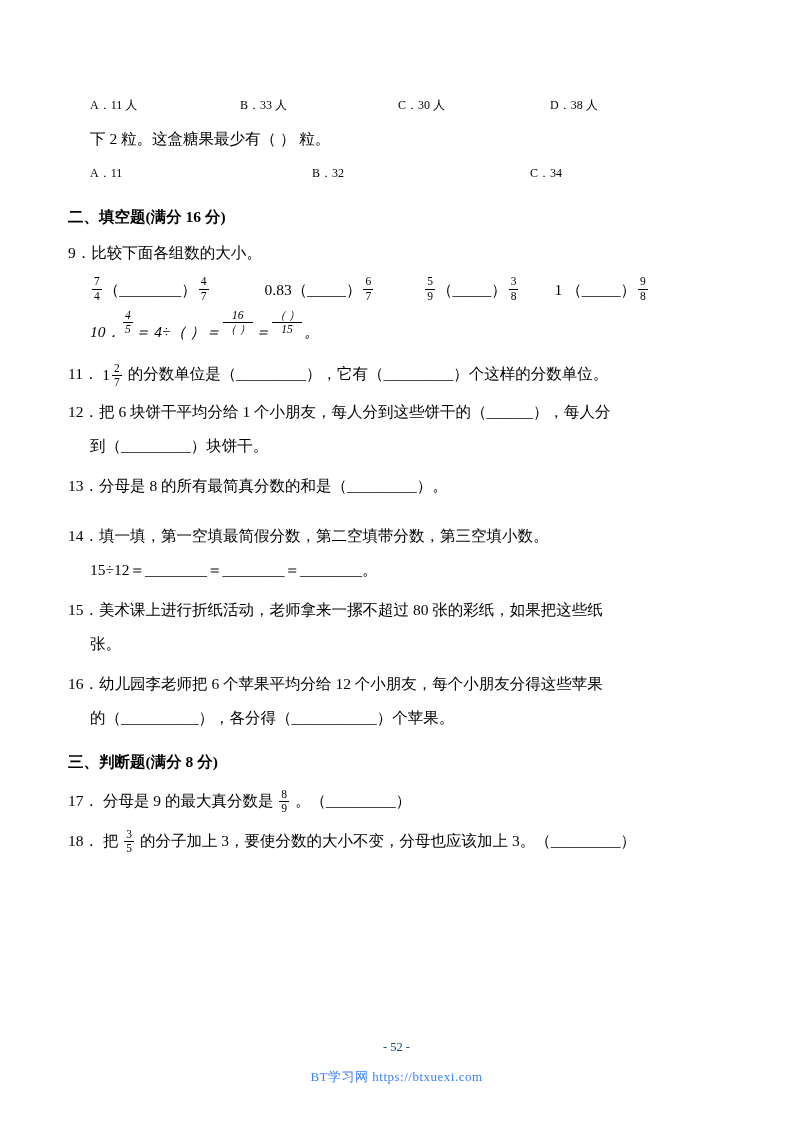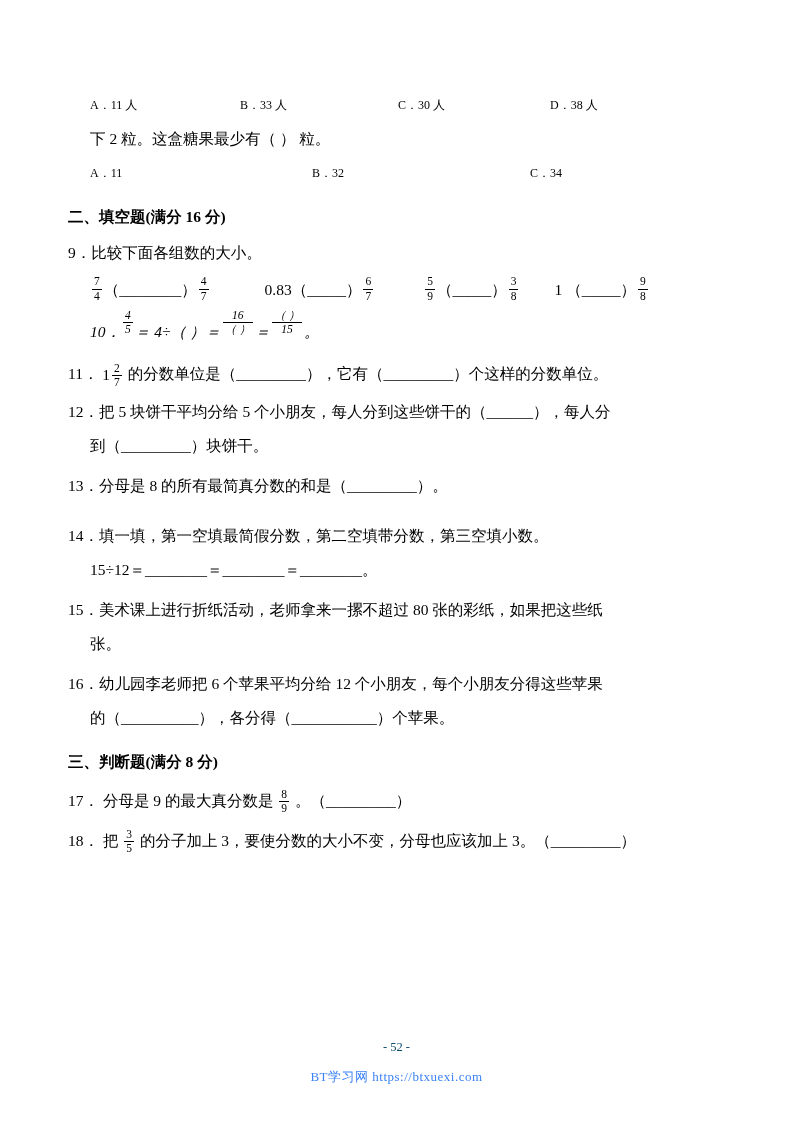--- a/index.html
+++ b/index.html
@@ -213,21 +213,21 @@
       <span>11．</span>
       <span class="mixed">
         <span class="whole">1</span><span class="frac">
           <span class="num">2</span>
           <span class="den">7</span>
         </span>
       </span>
       <span>的分数单位是（_________），它有（_________）个这样的分数单位。</span>
     </div>
 
-    <div class="q-line">12．把 5 块饼干平均分给 5 个小朋友，每人分到这些饼干的（______），每人分</div>
+    <div class="q-line">12．把 6 块饼干平均分给 1 个小朋友，每人分到这些饼干的（______），每人分</div>
     <div class="q-line indent">到（_________）块饼干。</div>
 
     <div class="q-line" style="margin-top:6px">13．分母是 8 的所有最简真分数的和是（_________）。</div>
 
     <div class="q-line" style="margin-top:16px">14．填一填，第一空填最简假分数，第二空填带分数，第三空填小数。</div>
     <div class="q-line indent">15÷12＝________＝________＝________。</div>
 
     <div class="q-line" style="margin-top:6px">15．美术课上进行折纸活动，老师拿来一摞不超过 80 张的彩纸，如果把这些纸</div>
     <div class="q-line indent">张。</div>
 

